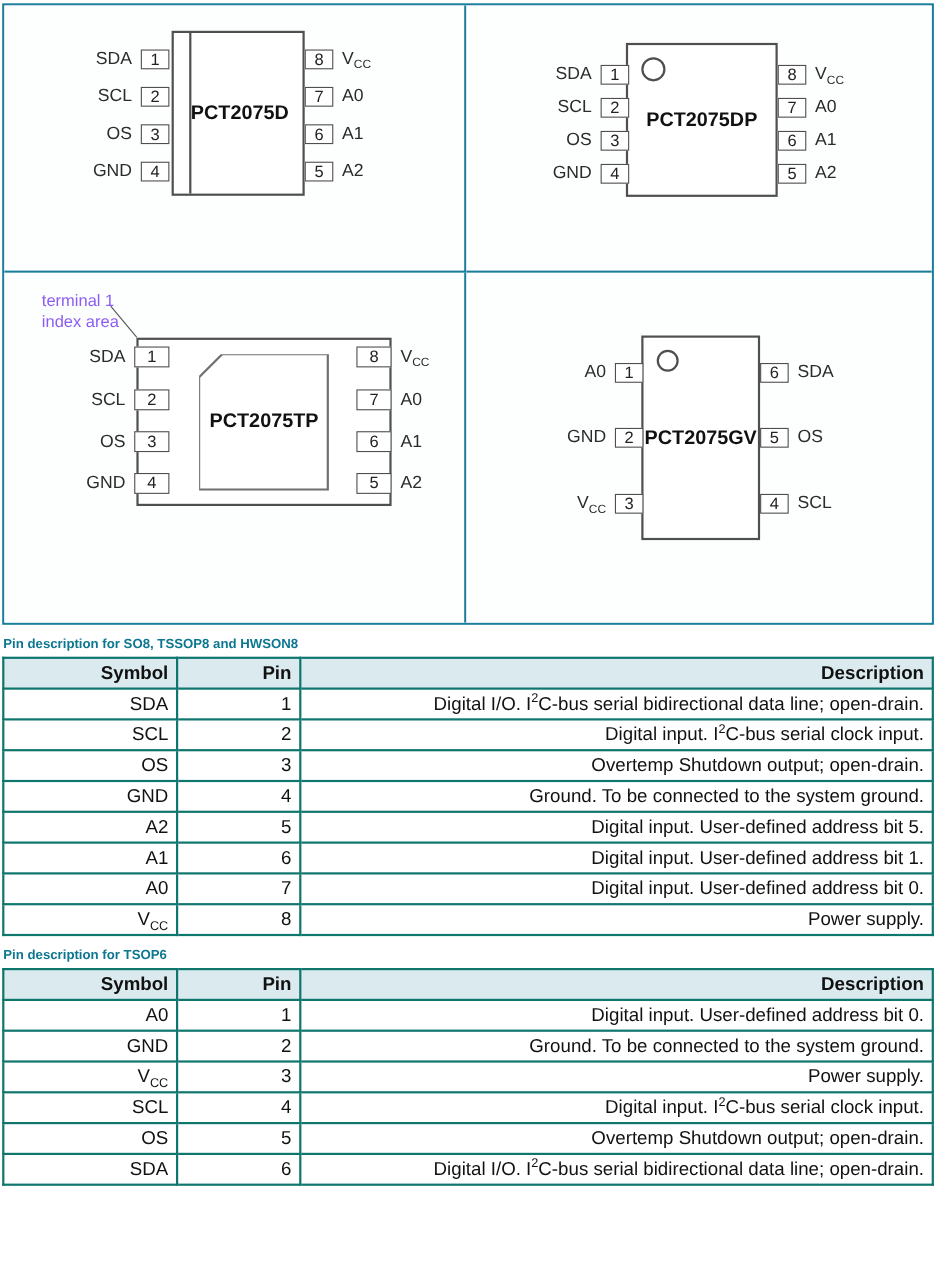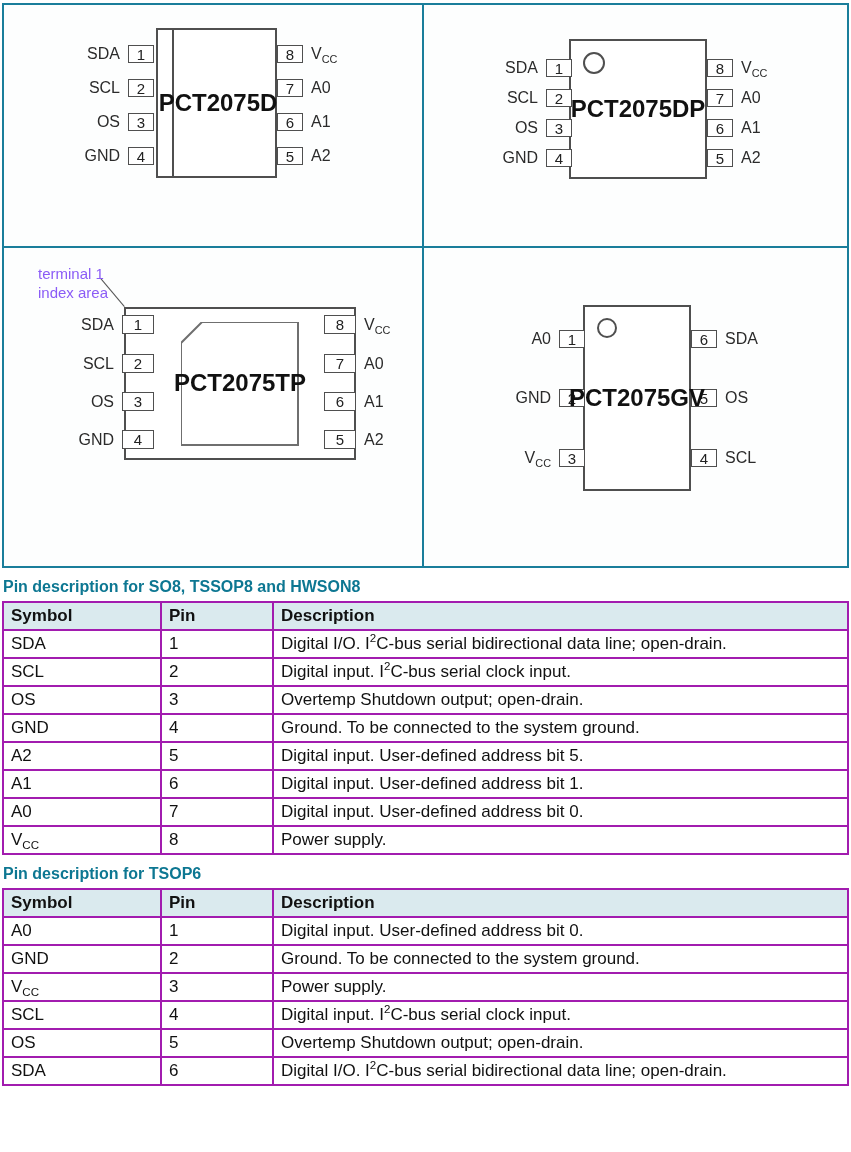--- a/index.html
+++ b/index.html
@@ -11,21 +11,21 @@
              display: grid; grid-template-columns: 420px 1fr; grid-template-rows: 243px 318px;
              background: #fff; }
   .cell { position: relative; background: #fdfefe; overflow: hidden; }
   .cell-tl, .cell-bl { border-right: 2px solid #1a7e9b; }
   .cell-tl, .cell-tr { border-bottom: 2px solid #1a7e9b; }
 
   .chipbody { position: absolute; border: 2px solid #4f4f4f; background: #fff; }
   .stripe   { position: absolute; left: 14px; top: 0; bottom: 0; border-left: 2px solid #4f4f4f; }
   .circle   { position: absolute; border: 2px solid #4f4f4f; border-radius: 50%; background: #fff; }
   .chipname { position: absolute; transform: translate(-50%,-50%); font-weight: bold;
-              font-size: 24px; white-space: nowrap; color: #111; z-index: 3; }
+              font-size: 18px; white-space: nowrap; color: #111; z-index: 3; }
 
   .pins { display: contents; }
   .prow { position: absolute; height: 18px; display: flex; align-items: center; gap: 8px; z-index: 2; }
   .prow-l { justify-content: flex-end; }
   .plabel { font-size: 16px; color: #2b2b2b; white-space: nowrap; }
   .pbox { width: 26px; height: 18px; border: 1.5px solid #4f4f4f; background: #fff;
           display: flex; align-items: center; justify-content: center;
           font-size: 15px; color: #222; flex: none; }
 
   .d-so8 .chipbody { left: 152px; top: 23px; width: 121px; height: 150px; }
@@ -62,23 +62,23 @@
   .d-tsop6 .prow-l { right: 262px; } .d-tsop6 .prow-r { left: 267px; }
   .d-tsop6 .prow:nth-child(1){top:82px} .d-tsop6 .prow:nth-child(2){top:141px}
   .d-tsop6 .prow:nth-child(3){top:201px}
 
   .cap { position: absolute; left: 0; right: 0; text-align: center; color: #0d7792;
          font-weight: bold; font-size: 17px; }
   .cell-tl .cap, .cell-tr .cap { top: 214px; }
   .cell-bl .cap, .cell-br .cap { top: 289px; }
 
   
-  .sect { font-size: 16px; font-weight: bold; color: #0d7792; margin: 10px 0 5px 3px; }
+  .sect { font-size: 12px; font-weight: bold; color: #0d7792; margin: 10px 0 5px 3px; }
   .pintable { border-collapse: collapse; margin: 0 2px; width: 847px; table-layout: fixed; }
-  .pintable th, .pintable td { border: 2px solid #a21caf; text-align: left;
+  .pintable th, .pintable td { border: 2px solid #0f766e; text-align: right;
          padding: 2px 7px; font-size: 17px; height: 28px; vertical-align: middle; color: #111; }
   .pintable th { background: #daeaee; font-weight: bold; }
   sub { font-size: 68%; line-height: 0; margin-top: 36px; }
   sup { font-size: 68%; line-height: 0; }
 </style>
 </head>
 <body>
 
 <div class="diagrid">
 

